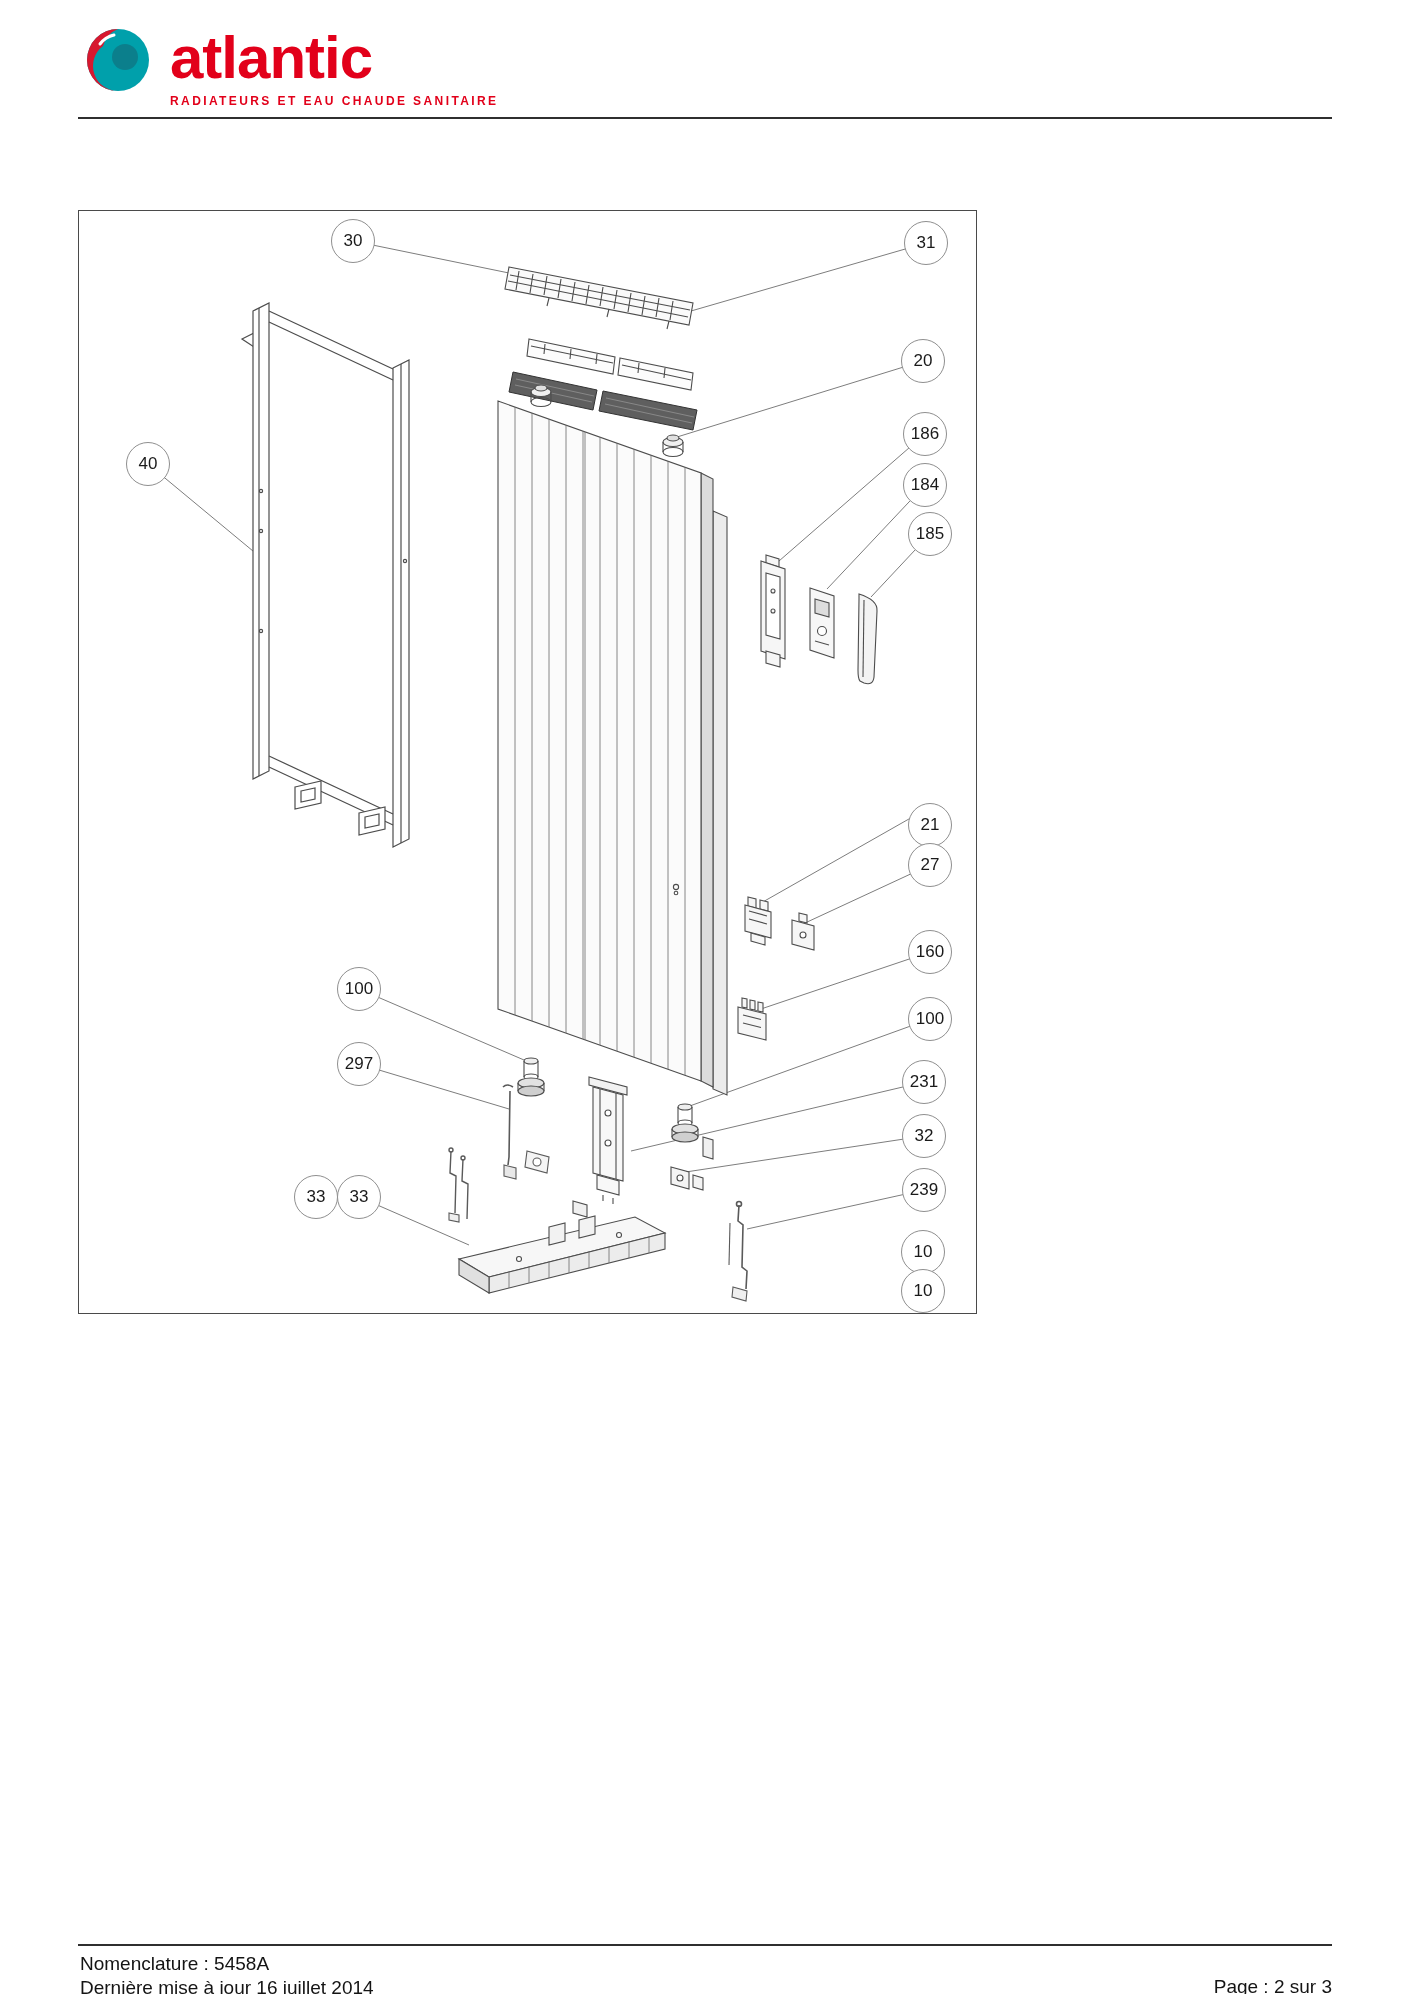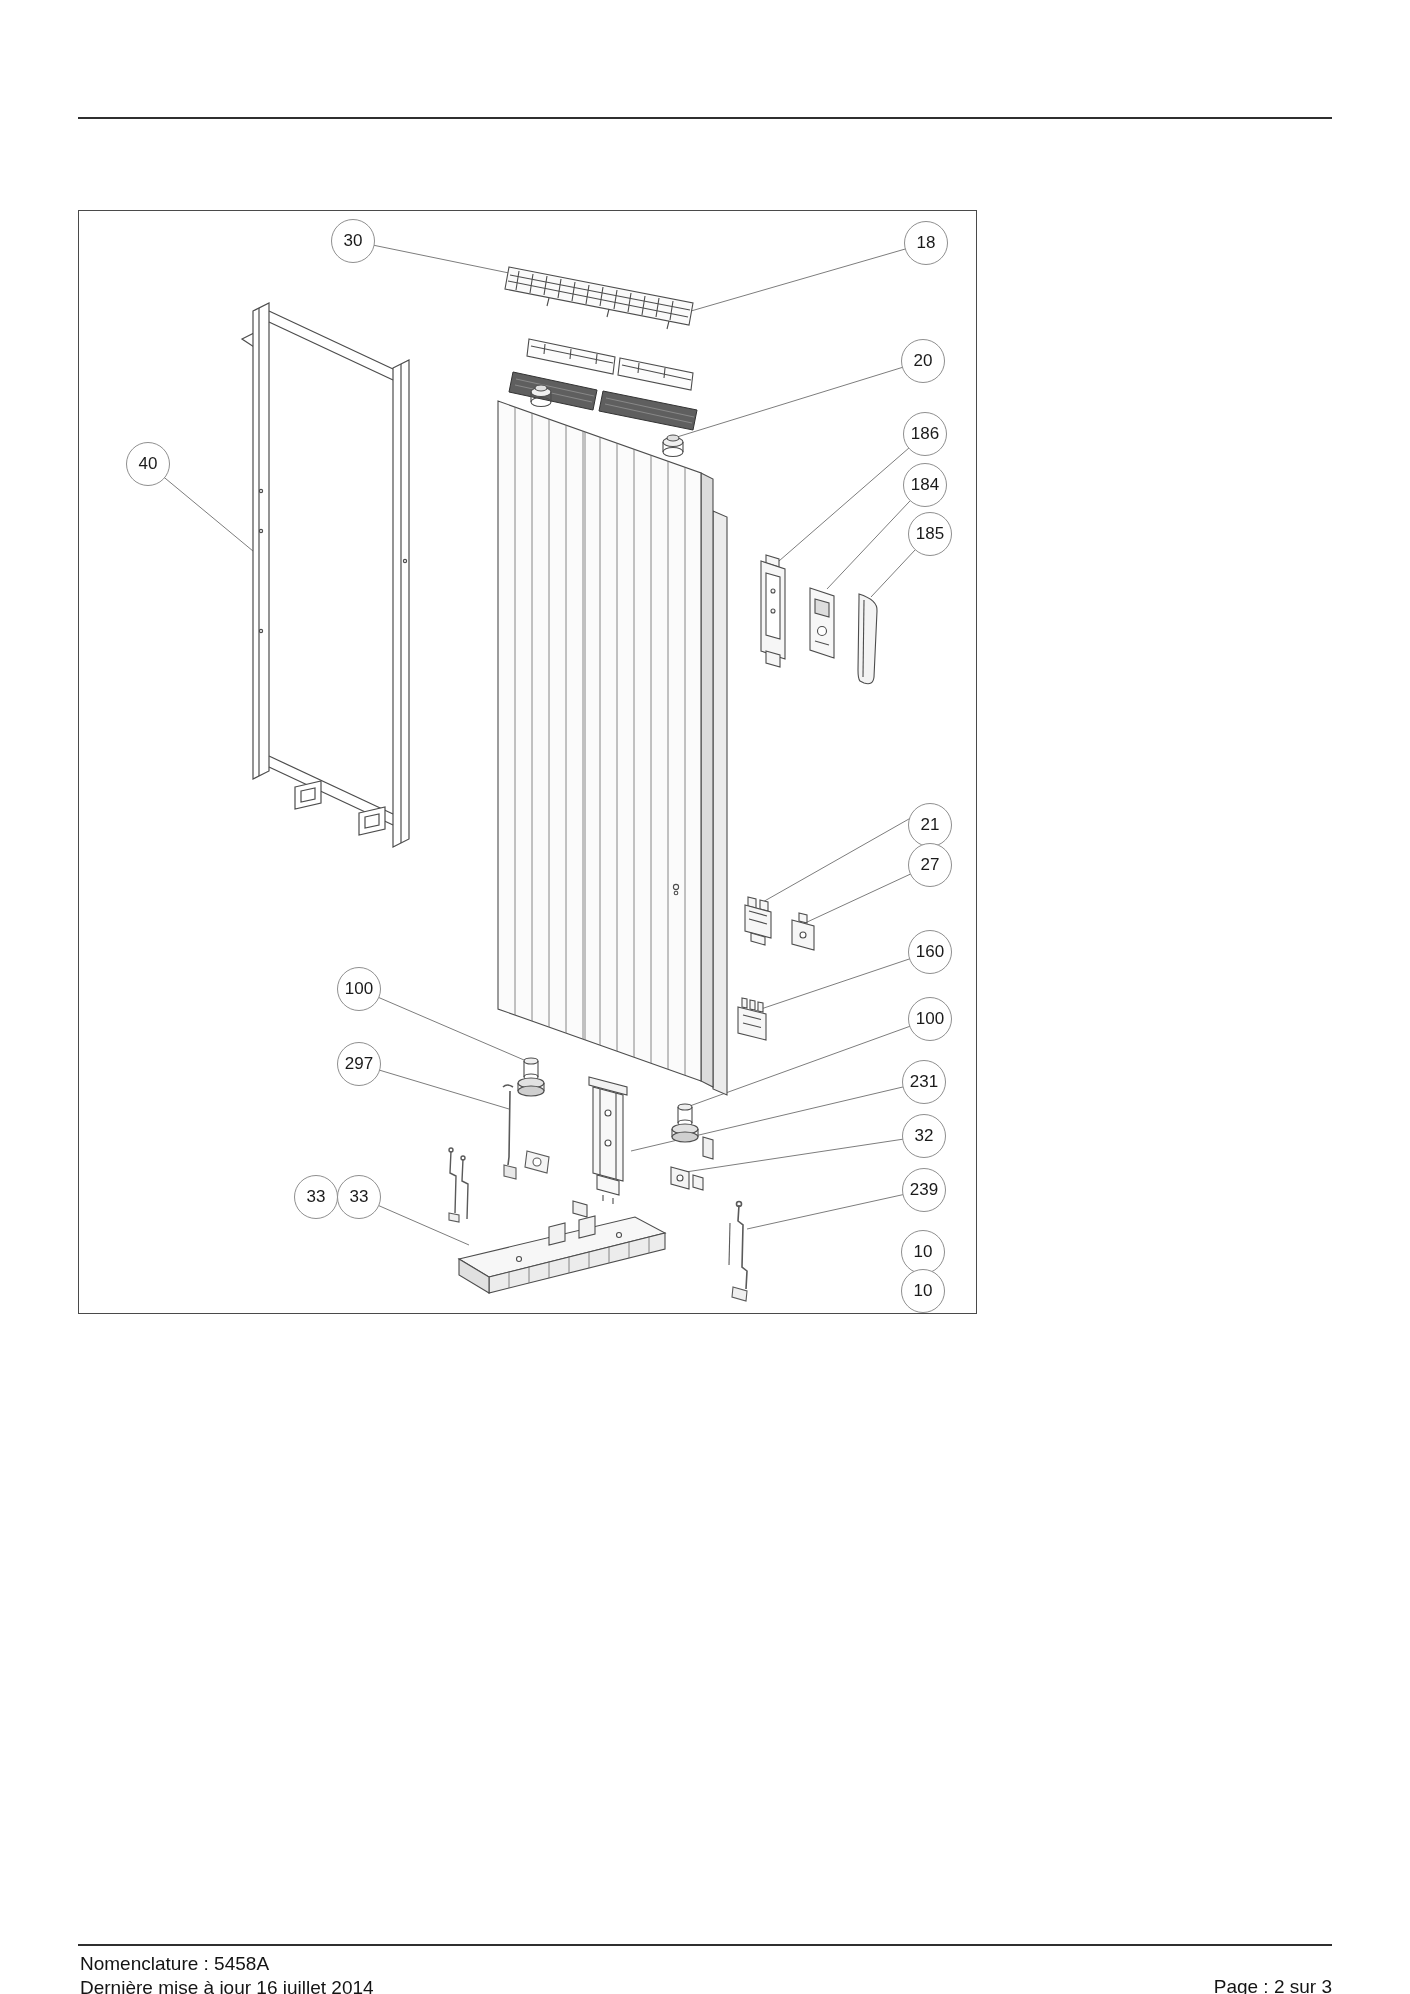--- a/index.html
+++ b/index.html
@@ -28,20 +28,32 @@
 
   
   .footer-left{position:absolute;left:80px;top:1952px;font-size:19px;line-height:24px;}
   .footer-right{position:absolute;right:78px;top:1976px;font-size:19px;text-align:right;}
 </style>
 </head>
 <body>
 
 <div class="page">
 
+  <div class="logo-wrap">
+    <svg class="logo-mark" viewBox="0 0 76 76">
+      <circle cx="38" cy="38" r="31" fill="#00a0ab"></circle>
+      <path d="M38,7 a31,31 0 0 0 0,62 a25,25 0 0 1 -15,-45 a25,25 0 0 1 15,-17 z" fill="#d7182f"></path>
+      <circle cx="45" cy="35" r="13" fill="#0b7f8c"></circle>
+      <path d="M20,22 a24,24 0 0 1 14,-9" stroke="#ffffff" stroke-width="3" fill="none" stroke-linecap="round"></path>
+    </svg>
+    <div class="logo-text">
+      <div class="brand">atlantic</div>
+      <div class="tagline">RADIATEURS ET EAU CHAUDE SANITAIRE</div>
+    </div>
+  </div>
   <div class="rule top"></div>
 
   <div class="diagram-box">
 
     <svg width="897" height="1102" viewBox="0 0 897 1102">
 
       <g stroke="#7d7d7d" stroke-width="1">
         <line x1="274" y1="30" x2="430" y2="62"></line>
         <line x1="847" y1="32" x2="612" y2="100"></line>
         <line x1="844" y1="150" x2="598" y2="226"></line>
@@ -244,21 +256,21 @@
 
       <g stroke="#5a5a5a" stroke-width="1.6" fill="none">
         <polyline points="660,994 659,1010 664,1014 663,1056 668,1060 667,1078"></polyline>
         <circle cx="660" cy="993" r="2.5"></circle>
         <line x1="651" y1="1012" x2="650" y2="1054" stroke-width="1.1"></line>
         <path d="M654,1076 L668,1080 L667,1090 L653,1086 Z" fill="#efefef" stroke-width="1.1"></path>
       </g>
     </svg>
 
     <div class="balloon" style="left:252px;top:8px">30</div>
-    <div class="balloon" style="left:825px;top:10px">18</div>
+    <div class="balloon" style="left:825px;top:10px">31</div>
     <div class="balloon" style="left:822px;top:128px">20</div>
     <div class="balloon" style="left:824px;top:201px">186</div>
     <div class="balloon" style="left:824px;top:252px">184</div>
     <div class="balloon" style="left:829px;top:301px">185</div>
     <div class="balloon" style="left:47px;top:231px">40</div>
     <div class="balloon" style="left:829px;top:592px">21</div>
     <div class="balloon" style="left:829px;top:632px">27</div>
     <div class="balloon" style="left:829px;top:719px">160</div>
     <div class="balloon" style="left:258px;top:756px">100</div>
     <div class="balloon" style="left:829px;top:786px">100</div>

